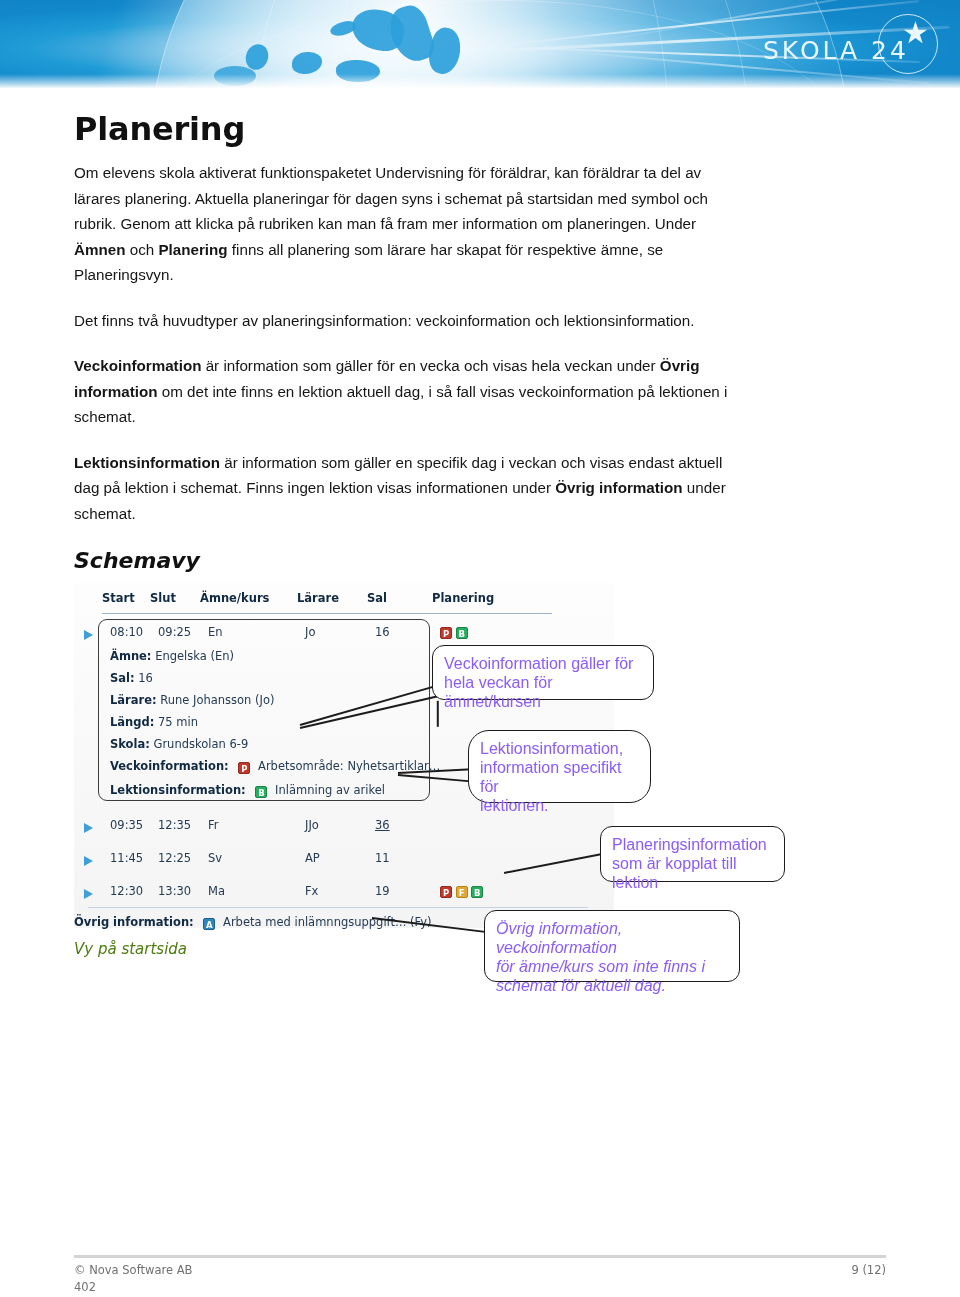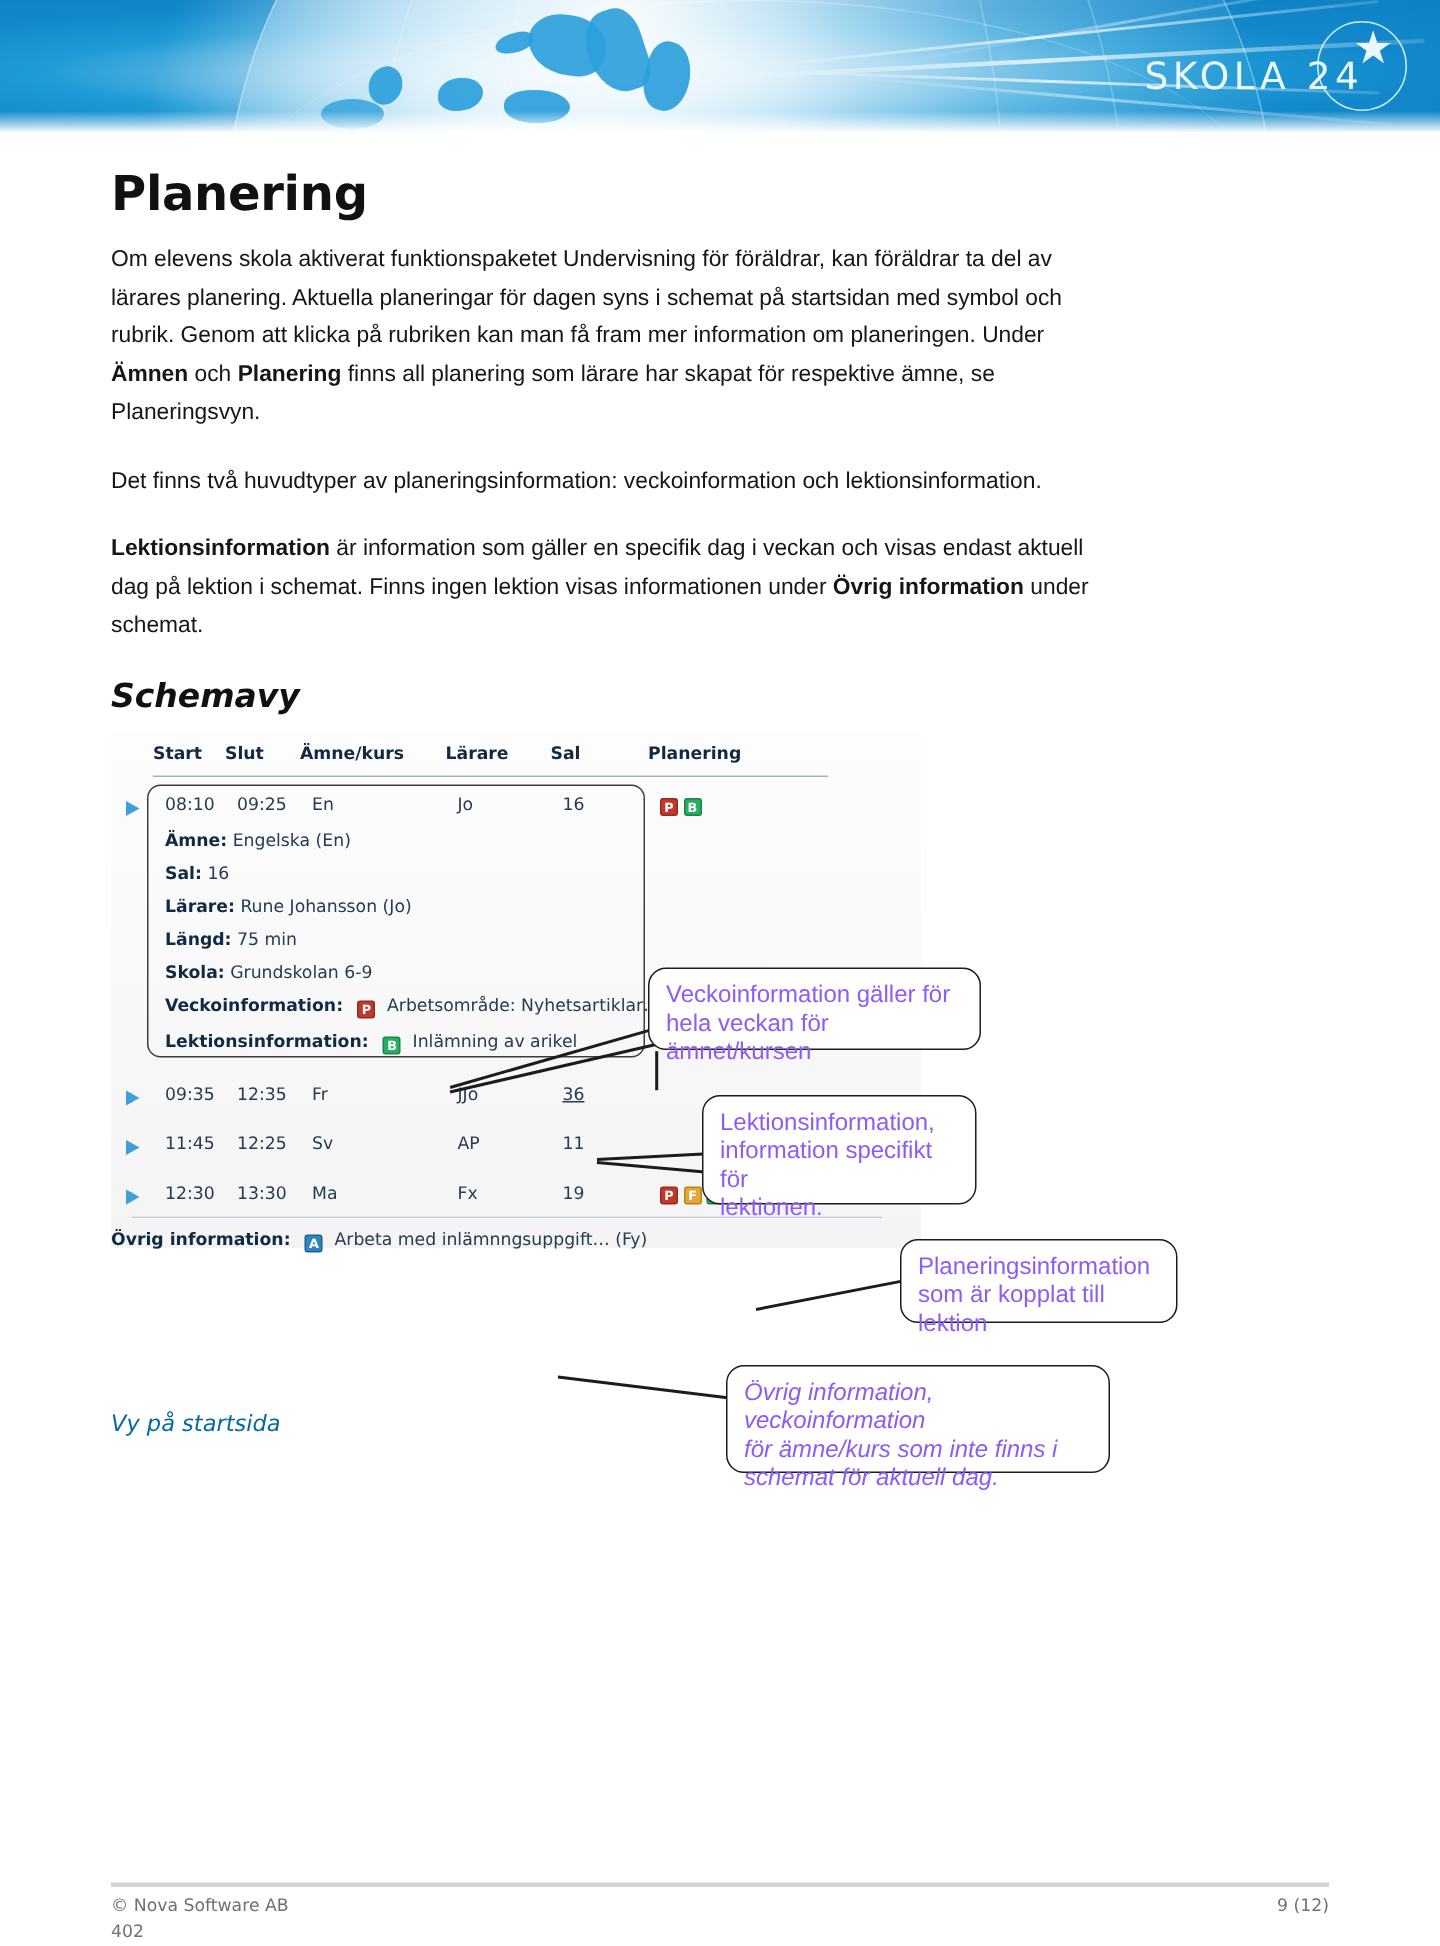--- a/index.html
+++ b/index.html
@@ -269,21 +269,21 @@
     height: 1.6px;
     transform-origin: 0 50%;
     z-index: 5;
   }
 
   .caption {
     position: absolute;
     font-family: "DejaVu Sans", sans-serif;
     font-style: italic;
     font-size: 15px;
-    color: #0369a1;
+    color: #4d7c0f;
   }
 
   
   .footer-rule {
     position: absolute;
     left: 74px; top: 1255px;
     width: 812px; height: 3px;
     background: #d4d4d4;
   }
   .footer {
@@ -329,20 +329,21 @@
   <div class="banner-fade-bottom"></div>
 </div>
 
 <div class="page">
   <div class="content">
 
     <h1 class="doc-title">Planering</h1>
 
     <p class="para"><span>Om elevens skola aktiverat funktionspaketet Undervisning för föräldrar, kan föräldrar ta del av lärares planering. Aktuella planeringar för dagen syns i schemat på startsidan med symbol och rubrik. Genom att klicka på rubriken kan man få fram mer information om planeringen. Under </span><b>Ämnen</b><span> och </span><b>Planering</b><span> finns all planering som lärare har skapat för respektive ämne, se Planeringsvyn.</span></p>
     <p class="para"><span>Det finns två huvudtyper av planeringsinformation: veckoinformation och lektionsinformation.</span></p>
+    <p class="para"><b>Veckoinformation</b><span> är information som gäller för en vecka och visas hela veckan under </span><b>Övrig information</b><span> om det inte finns en lektion aktuell dag, i så fall visas veckoinformation på lektionen i schemat.</span></p>
     <p class="para"><b>Lektionsinformation</b><span> är information som gäller en specifik dag i veckan och visas endast aktuell dag på lektion i schemat. Finns ingen lektion visas informationen under </span><b>Övrig information</b><span> under schemat.</span></p>
 
     <h2 class="sub-title">Schemavy</h2>
 
     <div class="shot">
       <div class="shot-inner">
 
         <div class="sched-head">
           <div class="col col-start">Start</div>
           <div class="col col-slut">Slut</div>
@@ -438,21 +439,21 @@
 </div>
 
 <div class="callout" style="left:432px; top:645px; width:222px; height:55px;">
   <div>Veckoinformation gäller för</div>
   <div>hela veckan för ämnet/kursen</div>
 </div>
 <div class="leader" style="left:300px; top:724px; width:140px; transform: rotate(-16deg);"></div>
 <div class="leader" style="left:300px; top:727px; width:146px; transform: rotate(-13deg);"></div>
 <div class="leader" style="left:438px; top:700px; width:26px; transform: rotate(90deg); transform-origin: 0 50%;"></div>
 
-<div class="callout" style="left:468px; top:730px; width:183px; height:73px;">
+<div class="callout" style="left:468px; top:730px; width:183px; height:73px;border-radius:21px;">
   <div>Lektionsinformation,</div>
   <div>information specifikt för</div>
   <div>lektionen.</div>
 </div>
 <div class="leader" style="left:398px; top:772px; width:74px; transform: rotate(-3deg);"></div>
 <div class="leader" style="left:398px; top:774px; width:76px; transform: rotate(5deg);"></div>
 
 <div class="callout" style="left:600px; top:826px; width:185px; height:56px;">
   <div>Planeringsinformation</div>
   <div>som är kopplat till lektion</div>

